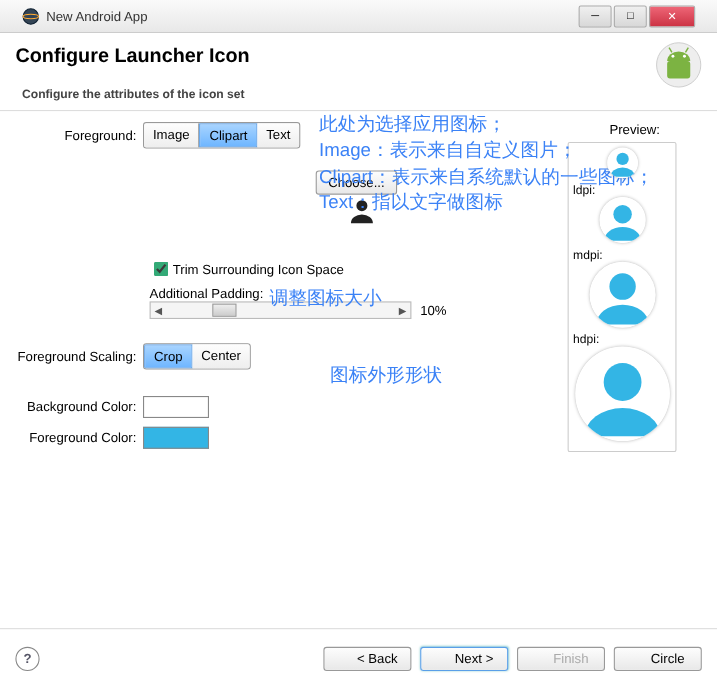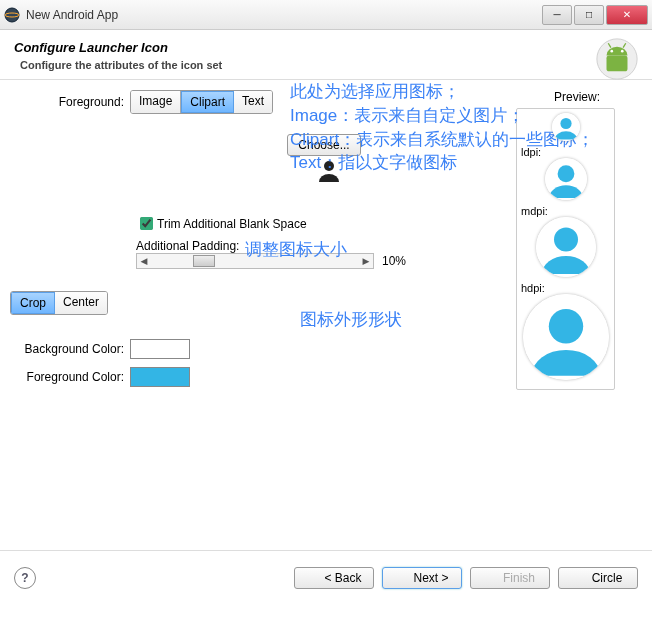--- a/index.html
+++ b/index.html
@@ -1,25 +1,25 @@
 <!DOCTYPE html>
 <html><head>
 <meta charset="utf-8">
 <style>
 * { box-sizing: border-box; font-family: "Segoe UI", Tahoma, sans-serif; font-size: 12px; }
 body { margin: 0; background: #fff; width: 652px; height: 624px; overflow: hidden; }
-.titlebar { height: 30px; background: linear-gradient(#fafafa,#e8e8e8); border-bottom: 1px solid #ccc; display: flex; align-items: center; padding: 0 4px; }
+.titlebar { height: 30px; background: linear-gradient(#fafafa,#e8e8e8); border-bottom: 1px solid #ccc; display: flex; align-items: center; padding: 0 20px; }
 .titlebar .app-icon { width: 16px; height: 16px; margin-right: 6px; }
 .titlebar .title { flex: 1; color: #333; }
 .winbtns { display: flex; }
 .winbtn { width: 30px; height: 20px; background: linear-gradient(#f0f0f0,#d8d8d8); border: 1px solid #aaa; border-radius: 2px; margin-left: 2px; display: flex; align-items: center; justify-content: center; font-size: 10px; }
 .winbtn.close { width: 42px; background: linear-gradient(#e67, #c34); color: #fff; }
 .content { padding: 0; }
 .header { padding: 10px 14px 8px; border-bottom: 1px solid #ddd; position: relative; }
-.header h2 { margin: 0 0 4px; font-size: 13px; font-weight: bold; font-style: italic; }
+.header h2 { margin: 0 0 19px; font-size: 18px; font-weight: bold; }
 .header .subtitle { color: #444; font-size: 11px; margin-left: 6px; font-weight: bold; }
 .droid { position: absolute; right: 14px; top: 8px; width: 42px; height: 42px; }
 .main { display: flex; padding: 10px; height: 470px; }
 .left { flex: 1; position: relative; }
 .row { display: flex; align-items: center; margin-bottom: 8px; }
 .row .label { width: 120px; text-align: right; padding-right: 6px; }
 .toggle-group { display: inline-flex; border: 1px solid #999; border-radius: 3px; overflow: hidden; }
 .toggle { padding: 3px 8px; background: linear-gradient(#fdfdfd,#eee); border-right: 1px solid #aaa; cursor: pointer; }
 .toggle:last-child { border-right: none; }
 .toggle.selected { background: linear-gradient(#a8d4ff,#6fb6ff); border: 1px solid #5a9fe8; }
@@ -97,35 +97,36 @@
         <span class="clipart-preview">
           <svg viewBox="0 0 28 28">
               <circle cx="14" cy="10" r="5" fill="#222"></circle>
               <path d="M4 26 a10 8 0 0 1 20 0 z" fill="#222"></path>
             </svg>
         </span>
       </div>
 
       <div class="checkbox-row">
         <input type="checkbox" checked="" style="">
-        <span>Trim Additional Blank Space</span>
+        <span>Trim Surrounding Icon Space</span>
       </div>
       <div class="padding-label">Additional Padding:</div>
       <div class="slider-row">
         <div class="slider">
           <div class="arrow">◀</div>
           <div class="track">
               <div class="thumb"></div>
             </div>
           <div class="arrow">▶</div>
         </div>
         <span class="slider-val">10%</span>
       </div>
 
       <div class="row" style="margin-top:22px;">
+        <span class="label">Foreground Scaling:</span>
         <div class="toggle-group">
           <div class="toggle selected">Crop</div>
           <div class="toggle">Center</div>
         </div>
       </div>
 
 
       <div class="row" style="margin-top:24px;">
         <span class="label">Background Color:</span>
         <span class="color-swatch" style="background:#fff;"></span>

